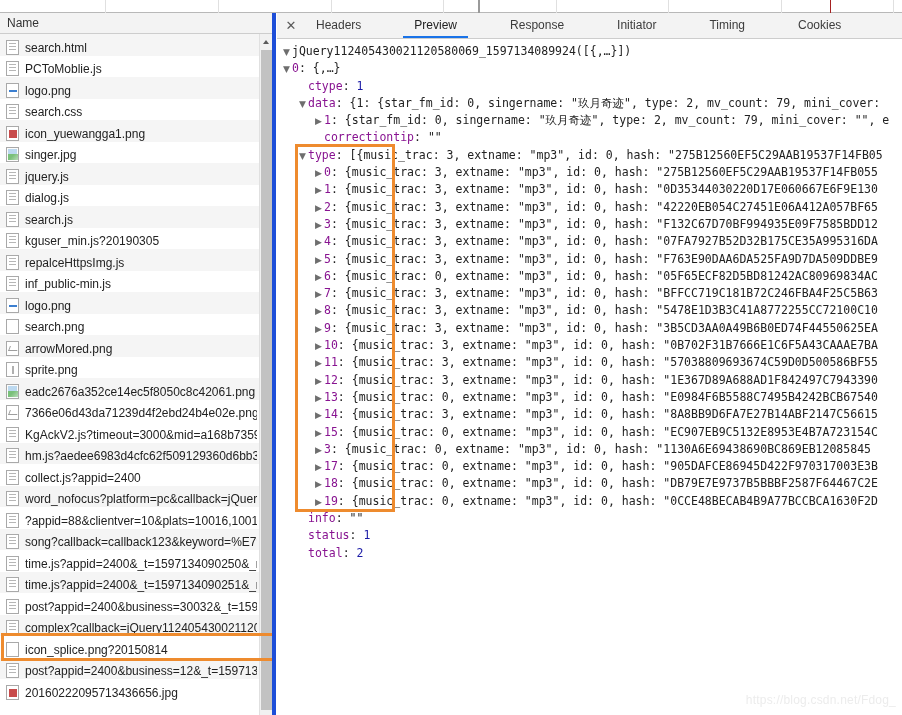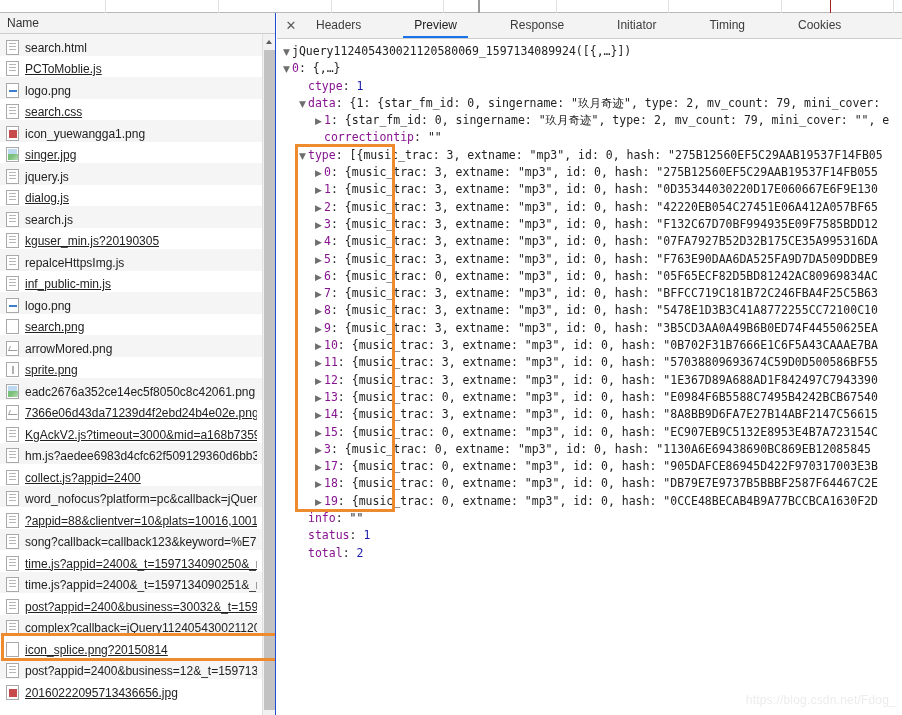--- a/index.html
+++ b/index.html
@@ -39,21 +39,21 @@
     position: absolute; top: 0; left: 0; height: 13px;
     background: rgba(0,0,0,0.0);
     border-right: 2px solid #9a9a9a;
   }
 
   
   .left-pane {
     position: absolute; left: 0; top: 13px;
     width: 276px; height: 702px;
     background: #ffffff;
-    border-right: 1px solid #1d4ed8;
+    border-right: 4px solid #1d4ed8;
     overflow: hidden;
   }
   .lp-header {
     height: 21px;
     background: #f3f3f3;
     border-bottom: 1px solid #cdcdcd;
     display: flex; align-items: center;
     padding-left: 7px;
     font-size: 12px;
     color: #333333;
@@ -68,21 +68,21 @@
     display: flex;
     align-items: flex-end;
     padding-left: 6px;
     font-size: 12px;
     color: #222222;
     white-space: nowrap;
     overflow: hidden;
     border-bottom: 1px solid transparent;
   }
   .lp-row.odd { background: #f5f5f5; }
-  .lp-row.even { background: #ffffff; text-decoration: underline; }
+  .lp-row.even { background: #ffffff; }
   .lp-row .fname {
     overflow: hidden;
     text-overflow: clip;
     white-space: nowrap;
     display: block;
     max-width: 232px;
   }
 
   
   .ficon {

